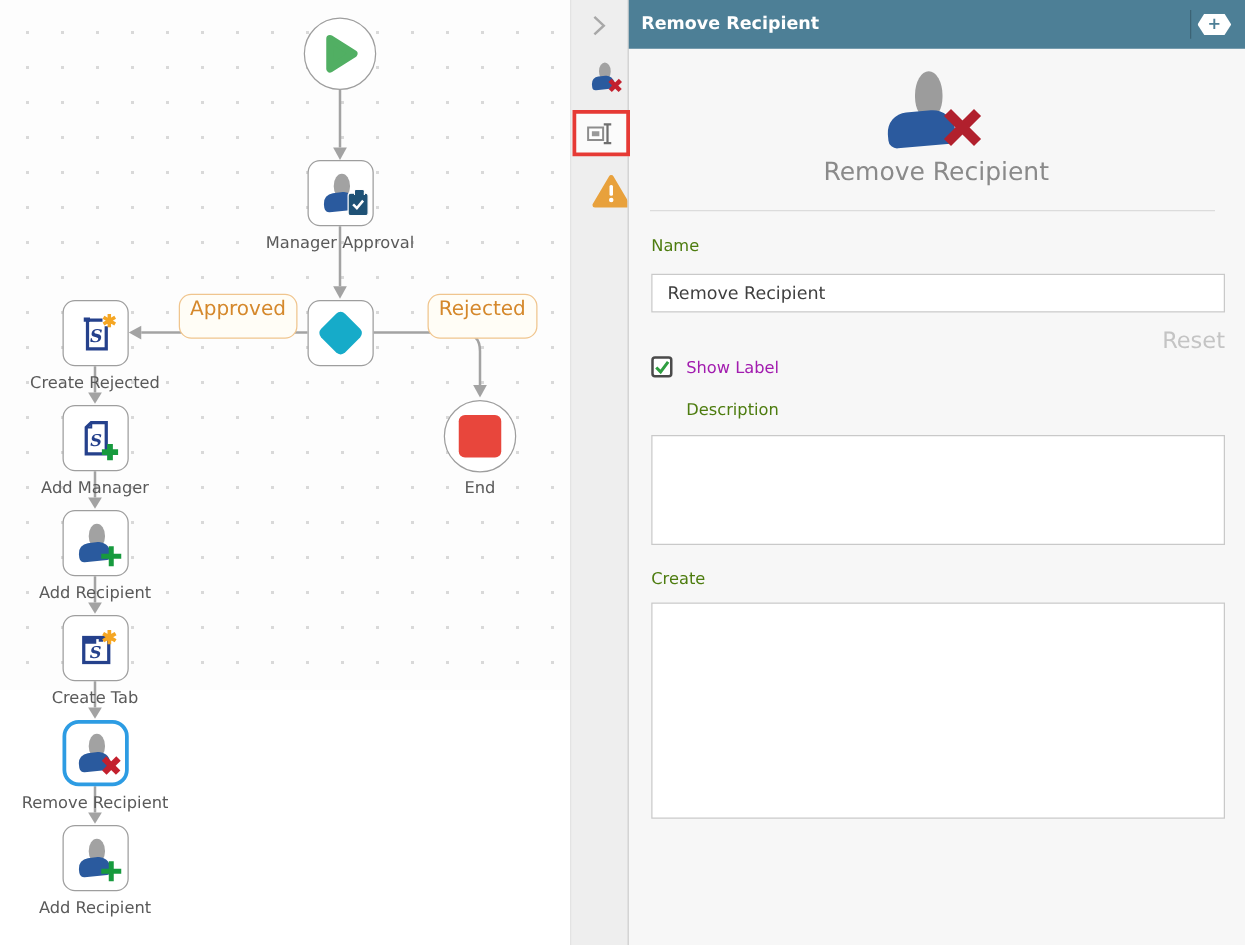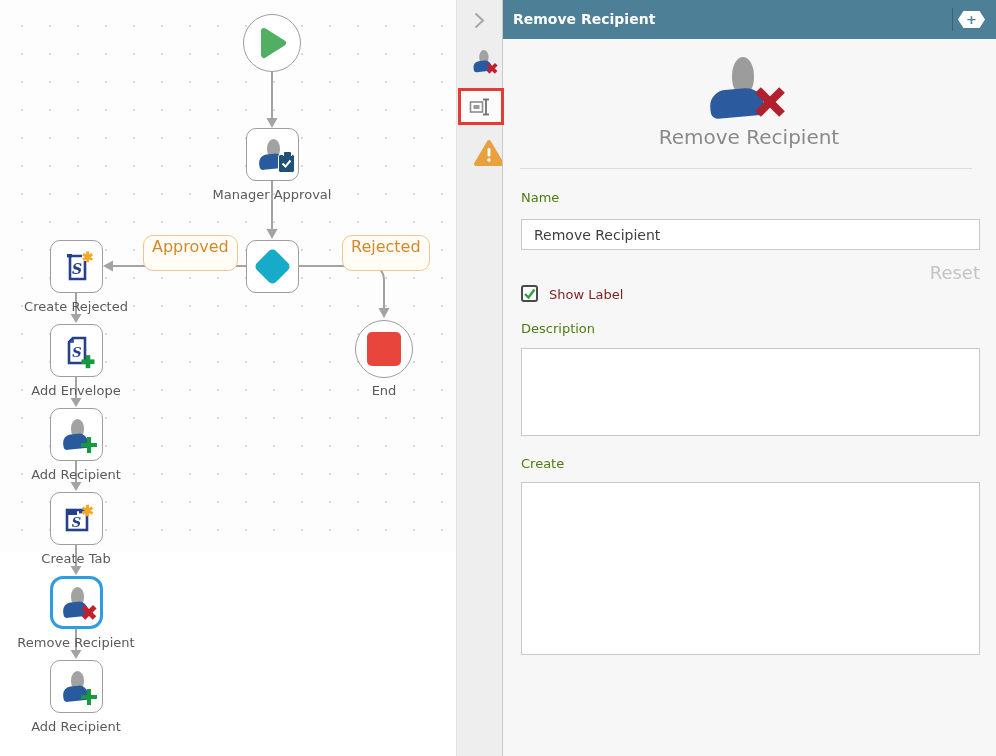--- a/index.html
+++ b/index.html
@@ -88,21 +88,21 @@
 
   .field-label { position:absolute; left:521px; font-size:13px; color:#4d7c0f; }
   #name-input { position:absolute; left:521px; top:219px; width:459px; height:31px;
     border:1px solid #c9c9c9; background:#fff; padding:0 12px; font-size:14px; color:#3f3f3f;
     font-family:inherit; outline:none; }
   #reset-link { position:absolute; left:502px; top:262px; width:478px; text-align:right;
     font-size:18px; color:#c4c4c4; cursor:pointer; }
   #show-label-checkbox { position:absolute; left:521px; top:285px; width:17px; height:17px;
     background:#fff; border:2px solid #4a4a4a; border-radius:3px;
     display:flex; align-items:center; justify-content:center; cursor:pointer; }
-  #show-label-text { position:absolute; left:549px; top:287px; font-size:13px; color:#7f1d1d; }
+  #show-label-text { position:absolute; left:549px; top:287px; font-size:13px; color:#a21caf; }
   textarea { position:absolute; left:521px; width:459px; border:1px solid #c9c9c9;
     background:#fff; resize:none; font-family:inherit; font-size:14px; color:#3f3f3f;
     padding:8px 12px; outline:none; }
   #description-textarea { top:348px; height:88px; }
   #notes-textarea { top:482px; height:173px; }
 
   svg text { font-family:"DejaVu Serif","Liberation Serif",serif; }
 </style>
 </head>
 <body>
@@ -176,21 +176,21 @@
       <svg width="36" height="38" viewBox="0 0 36 38">
         <path d="M14 6 H26 V31 H10 V10 Z" fill="none" stroke="#25418c" stroke-width="2.6"></path>
         <path d="M14 6 V10 H10" fill="none" stroke="#25418c" stroke-width="1.6"></path>
         <text x="18" y="25" font-size="13" font-style="italic" font-weight="bold" fill="#25418c" text-anchor="middle">S</text>
         <g fill="#179a3e">
           <rect x="22.5" y="27.4" width="13" height="4.6"></rect>
           <rect x="26.7" y="23.2" width="4.6" height="13"></rect>
         </g>
       </svg>
     </div>
-    <div class="node-label" style="left:76px;top:383px;">Add Envelope</div>
+    <div class="node-label" style="left:76px;top:383px;">Add Manager</div>
 
     <div class="node" style="left:50px;top:408px;">
       <div class="person">
         <span class="p-head"></span>
           <span class="p-body"></span>
         <span class="plus-badge">
             <i class="h"></i>
             <i class="v"></i>
           </span>
       </div>
@@ -299,19 +299,19 @@
   <input id="name-input" type="text" value="Remove Recipient" style="">
   <div id="reset-link">Reset</div>
 
   <div id="show-label-checkbox">
     <svg width="13" height="13" viewBox="0 0 13 13">
       <polyline points="2,7 5.5,10.5 11.5,2.5" fill="none" stroke="#2f9e41" stroke-width="2.4"></polyline>
     </svg>
   </div>
   <div id="show-label-text">Show Label</div>
 
-  <div class="field-label" style="top:321px;">Description</div>
+  <div class="field-label" style="top:321px;margin-left:28px;">Description</div>
   <textarea id="description-textarea" style=""></textarea>
 
   <div class="field-label" style="top:456px;">Create</div>
   <textarea id="notes-textarea" style=""></textarea>
 
 </div>
 
 </body></html>

